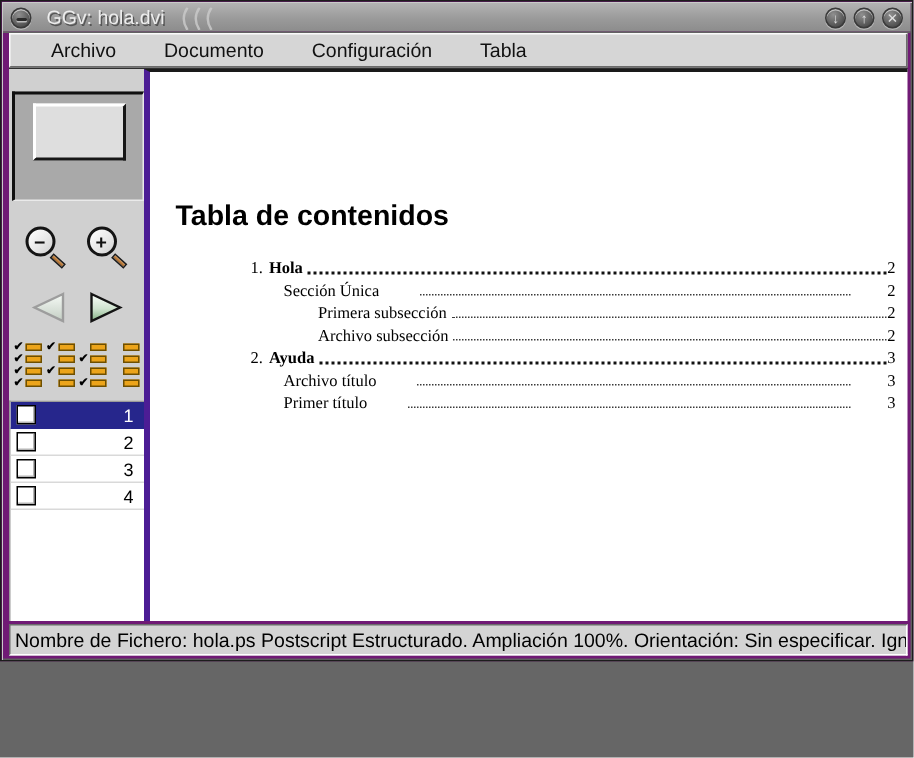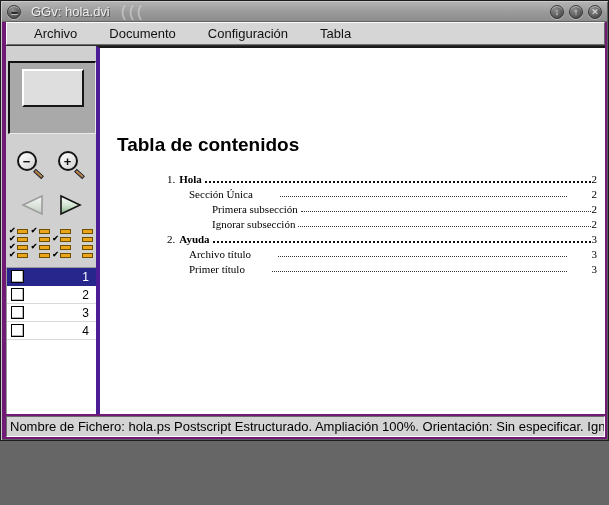--- a/index.html
+++ b/index.html
@@ -319,21 +319,21 @@
     <span class="toc-page">2</span>
   </div>
             <div class="toc-row lvl3">
 
     <span class="toc-label">Primera subsección</span>
     <span class="toc-fill"></span>
     <span class="toc-page">2</span>
   </div>
             <div class="toc-row lvl3">
 
-    <span class="toc-label">Ignorar subsección</span>
+    <span class="toc-label">Archivo subsección</span>
     <span class="toc-fill"></span>
     <span class="toc-page">2</span>
   </div>
             <div class="toc-row lvl1">
     <span class="toc-prefix">2.</span>
     <span class="toc-label b">Ayuda</span>
     <span class="toc-fill"></span>
     <span class="toc-page">3</span>
   </div>
             <div class="toc-row lvl2">

